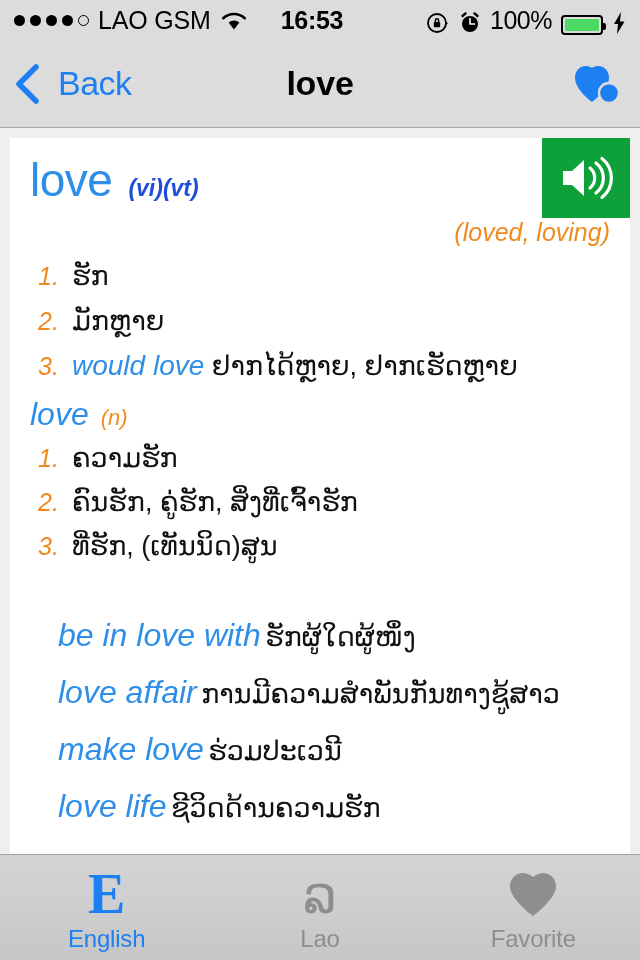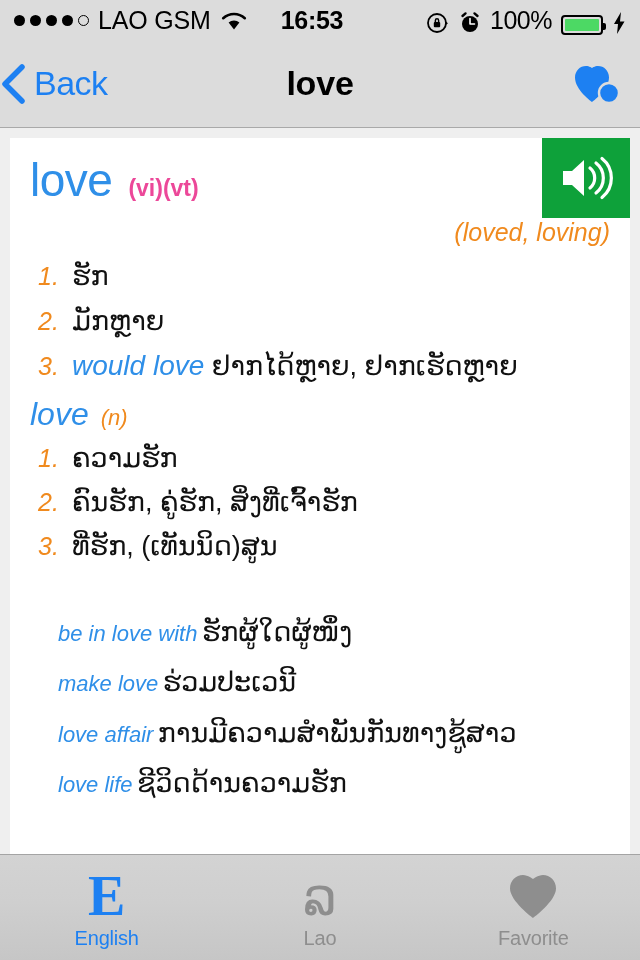--- a/index.html
+++ b/index.html
@@ -118,21 +118,22 @@
     border-bottom: 1px solid #a9a9a9;
     display: flex;
     align-items: center;
     position: relative;
     flex: 0 0 auto;
     box-sizing: border-box;
   }
   .nav-back {
     display: flex;
     align-items: center;
-    gap: 8px;
+    gap: 18px;
+    padding-left: 14px;
     cursor: pointer;
     user-select: none;
   }
   .nav-back-label {
     font-size: 34px;
     color: #1d80f2;
     letter-spacing: -0.5px;
   }
   .nav-title {
     position: absolute;
@@ -196,21 +197,22 @@
     margin-bottom: 6px;
   }
   .headword {
     font-size: 46px;
     color: #2f8fe8;
     line-height: 1.05;
     letter-spacing: -0.5px;
   }
   .pos {
     font-size: 23px;
-    color: #ec4899;
+    color: #1d4ed8;
+    font-style: italic;
     font-weight: bold;
   }
 
   .inflect {
     font-size: 25px;
     color: #f08a1e;
     font-style: italic;
     margin: 14px 0 10px 8px;
     text-align: right;
   }
@@ -264,21 +266,21 @@
 
   .phrases {
     margin-top: 48px;
     padding-left: 28px;
   }
   .phrase-row {
     margin-bottom: 14px;
     line-height: 1.35;
   }
   .phrase-en {
-    font-size: 22px;
+    font-size: 32px;
     color: #2f8fe8;
     font-style: italic;
   }
   .phrase-lo {
     font-size: 27px;
     color: #111;
   }
 
   
   .tab-bar {
@@ -300,21 +302,21 @@
     user-select: none;
     padding-top: 6px;
   }
   .tab-icon {
     height: 52px;
     display: flex;
     align-items: center;
     justify-content: center;
   }
   .tab-label {
-    font-size: 20px;
+    font-size: 24px;
     color: #8e8e8e;
     letter-spacing: -0.2px;
   }
   .tab.active .tab-label { color: #1d80f2; }
   .tab-e {
     font-family: "Liberation Serif", serif;
     font-size: 56px;
     font-weight: bold;
     color: #1d80f2;
     line-height: 0.92;
@@ -448,26 +450,26 @@
             <span class="def-text">ທີ່ຮັກ, (ເທັນນິດ)ສູນ</span>
           </li>
         </ul>
 
         <div class="phrases">
           <div class="phrase-row">
             <span class="phrase-en">be in love with</span>
             <span class="phrase-lo">ຮັກຜູ້ໃດຜູ້ໜຶ່ງ</span>
           </div>
           <div class="phrase-row">
+            <span class="phrase-en">love affair</span>
+            <span class="phrase-lo">ການມີຄວາມສຳພັນກັນທາງຊູ້ສາວ</span>
+          </div>
+          <div class="phrase-row">
             <span class="phrase-en">make love</span>
             <span class="phrase-lo">ຮ່ວມປະເວນີ</span>
-          </div>
-          <div class="phrase-row">
-            <span class="phrase-en">love affair</span>
-            <span class="phrase-lo">ການມີຄວາມສຳພັນກັນທາງຊູ້ສາວ</span>
           </div>
           <div class="phrase-row">
             <span class="phrase-en">love life</span>
             <span class="phrase-lo">ຊີວິດດ້ານຄວາມຮັກ</span>
           </div>
         </div>
 
       </div>
     </div>
   </div>

